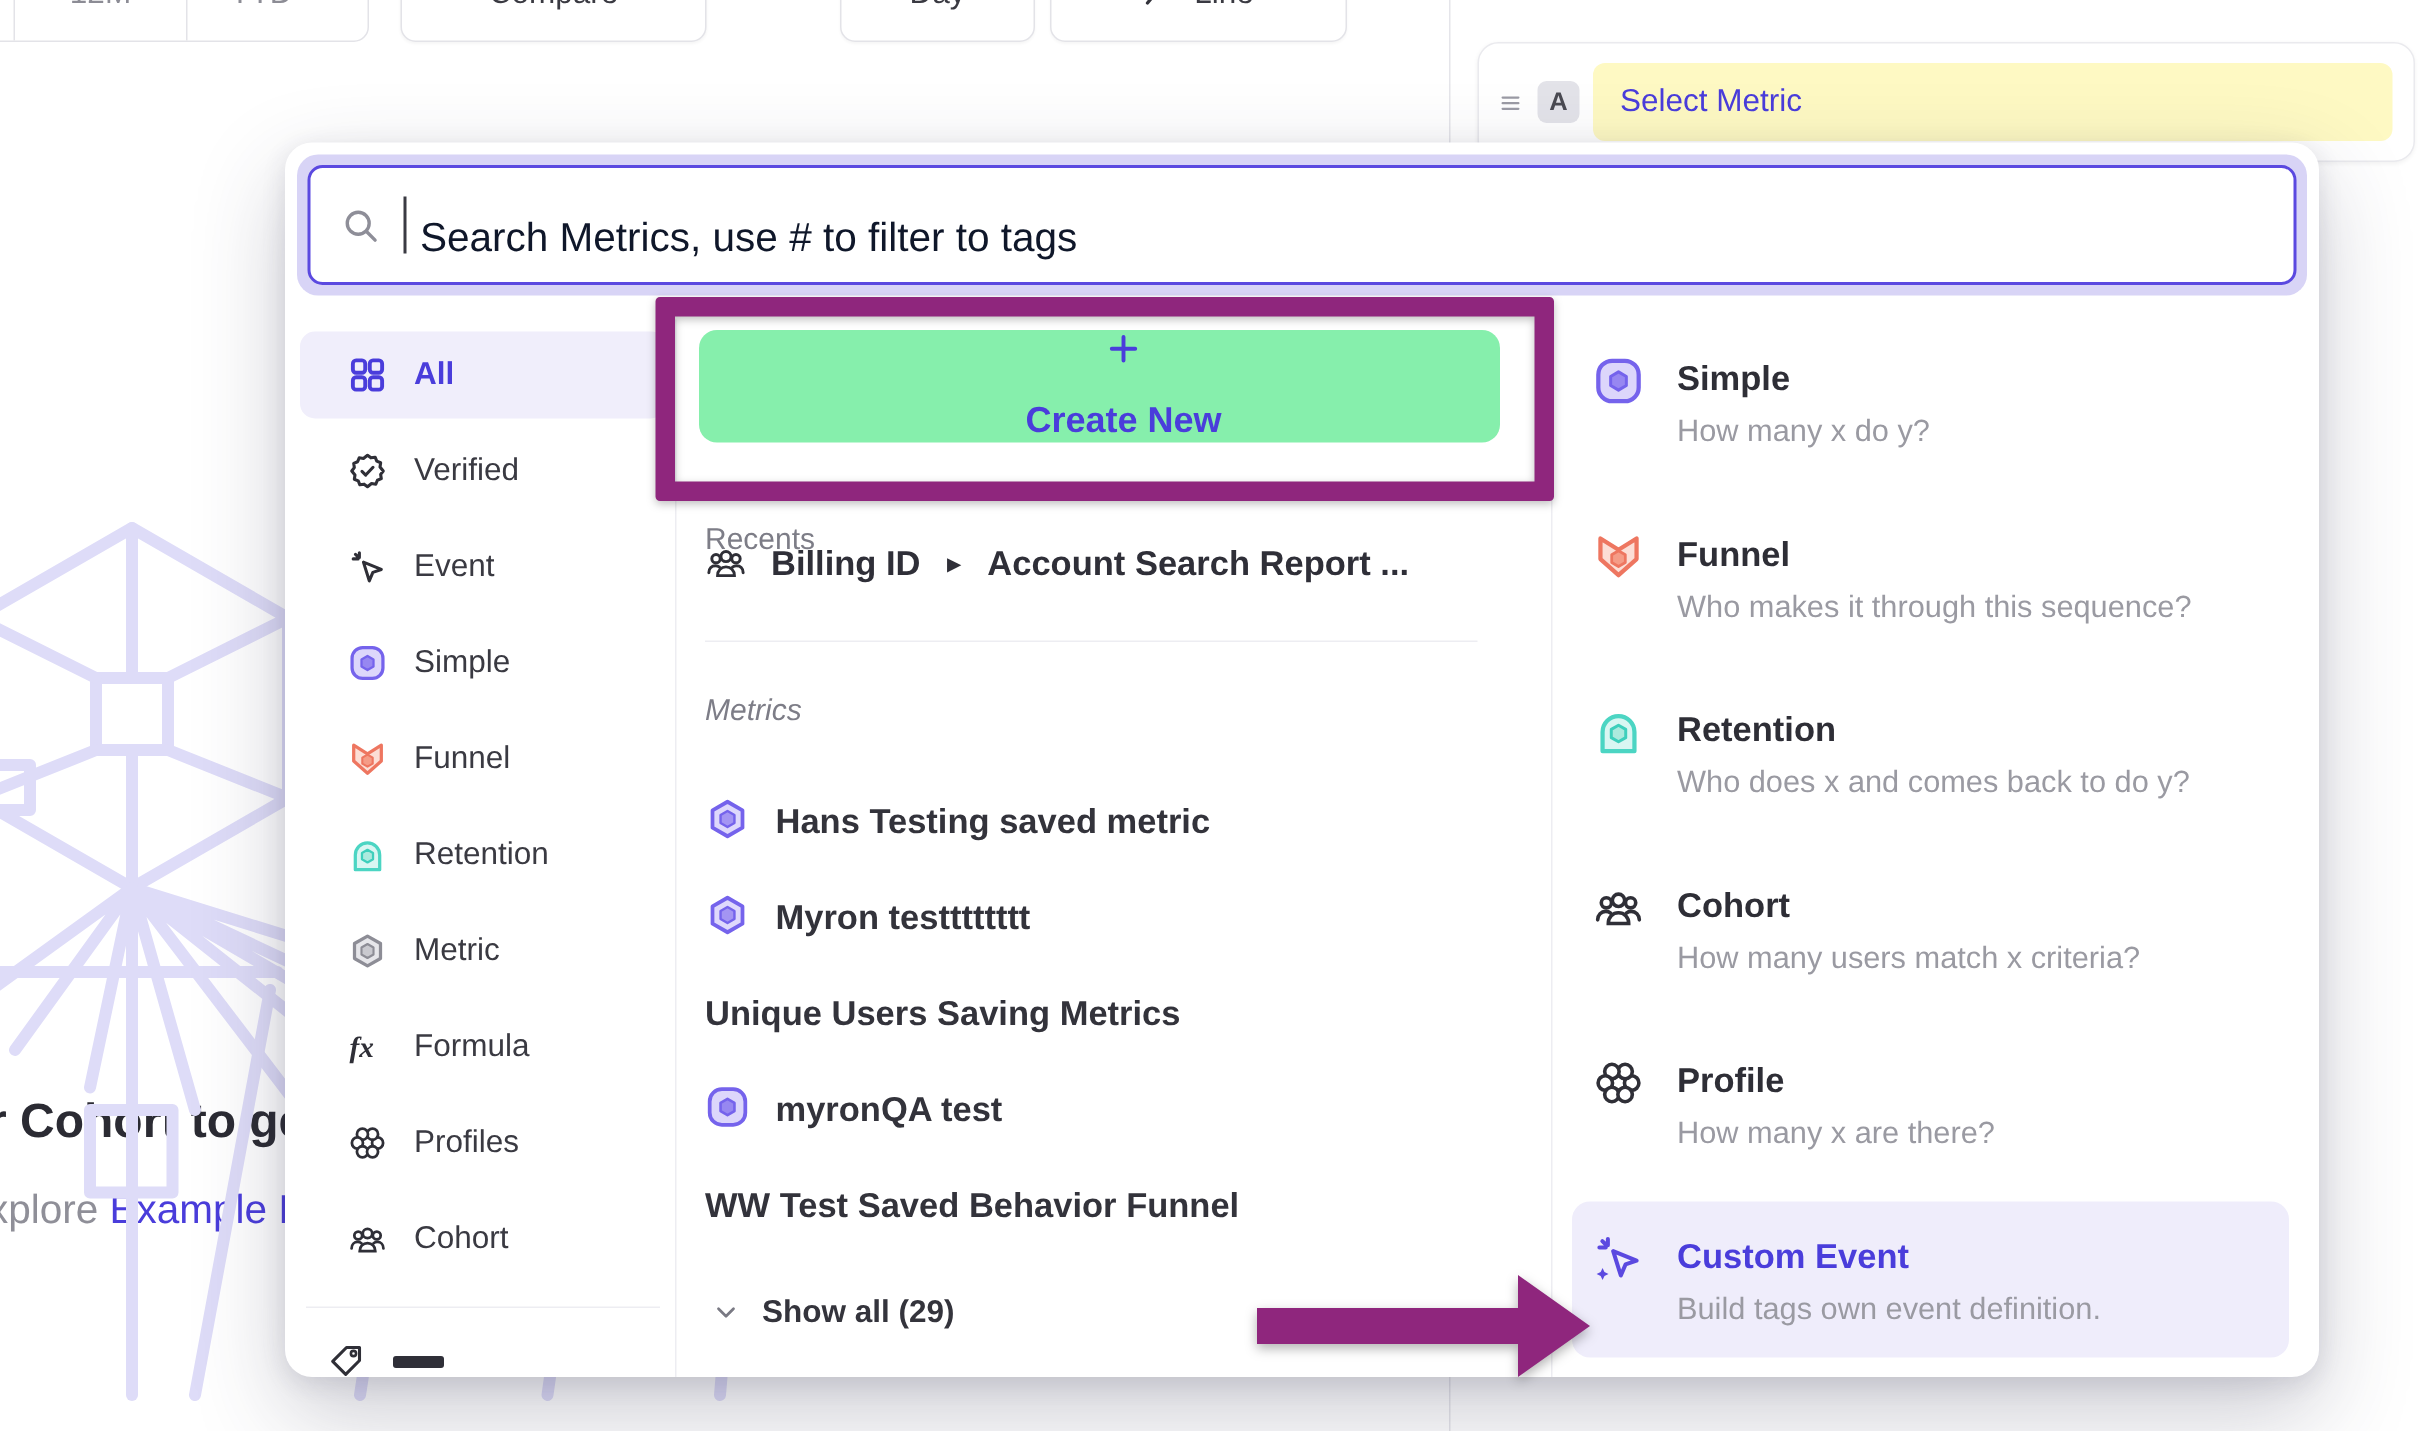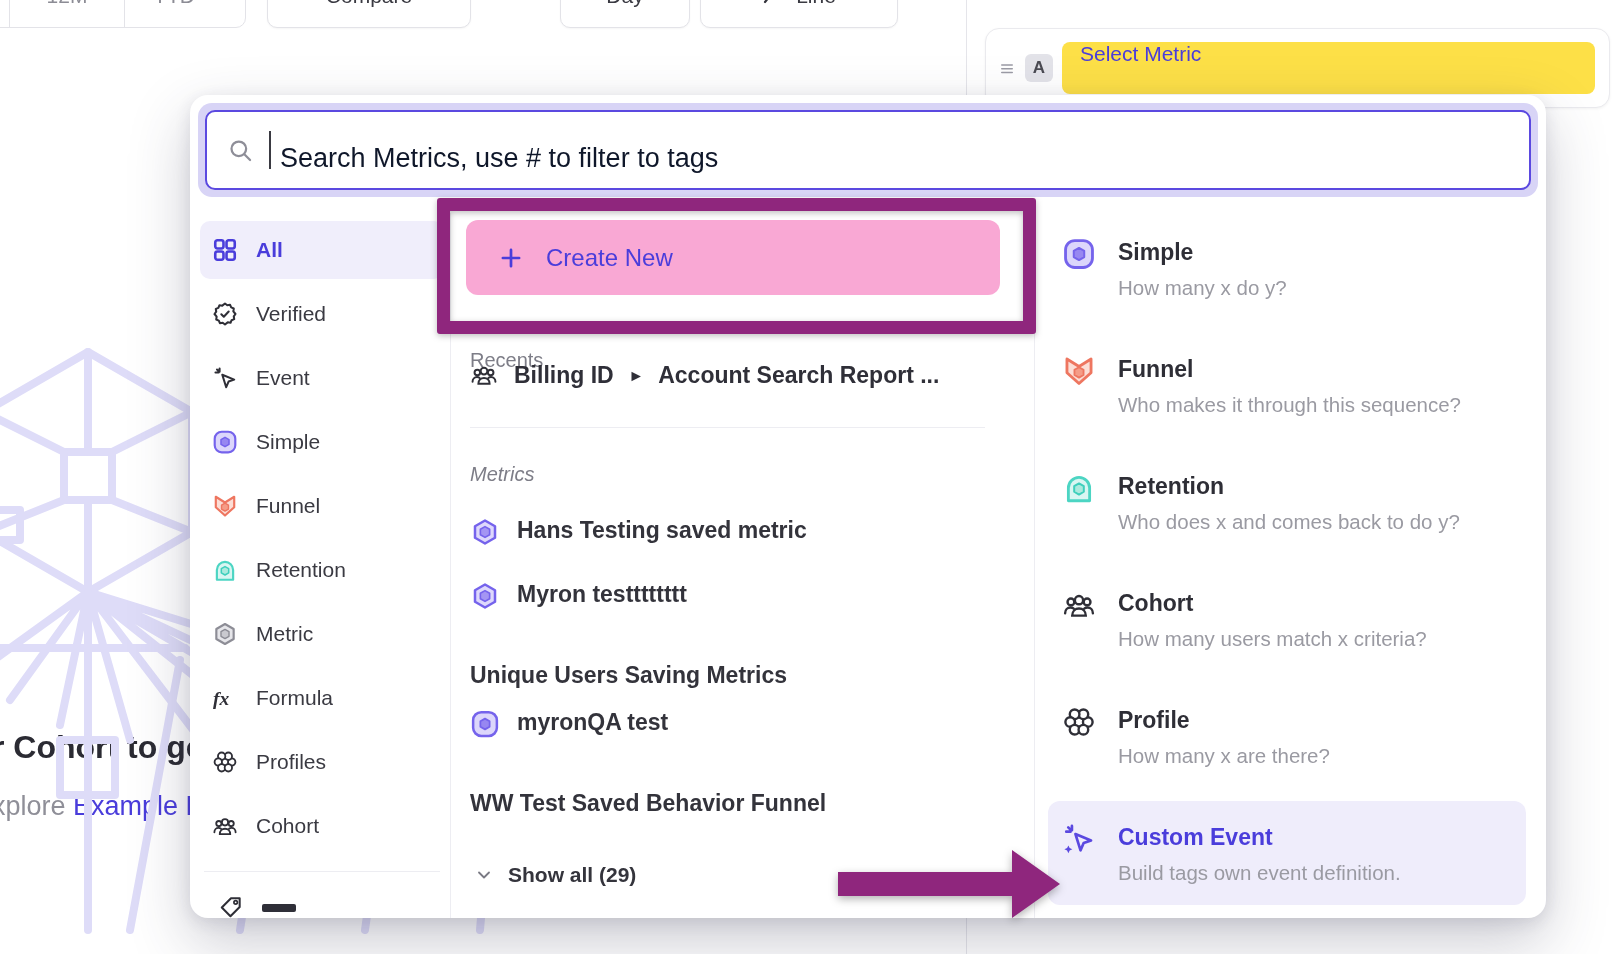--- a/index.html
+++ b/index.html
@@ -18,21 +18,21 @@
   .tseg .cell{display:flex;align-items:center;justify-content:center;font-size:21px;
         color:#8c8c95;font-weight:500;gap:6px;}
   .tseg .cell + .cell{border-left:1.5px solid #e3e3e8;}
 
   
   .qb-card{position:absolute;left:985px;top:28px;width:625px;height:80px;background:#fff;
            border:1px solid #eaeaee;border-radius:14px;box-shadow:0 1px 3px rgba(0,0,0,.05);
            display:flex;align-items:center;padding:0 14px 0 12px;box-sizing:border-box;gap:9px;}
   .qb-badge{width:28px;height:28px;border-radius:6px;background:#e3e3e9;color:#4a4a52;
             font-size:17px;font-weight:700;display:flex;align-items:center;justify-content:center;flex:none;}
-  .qb-pill{flex:1;height:52px;background:#fde047;border-radius:8px;display:flex;
+  .qb-pill{flex:1;height:52px;background:#fef9c3;border-radius:8px;display:flex;align-items:center;
            padding-left:18px;font-size:21px;color:#4a3ddb;font-weight:500;}
 
   
   .bg-heading{position:absolute;left:-8px;top:729px;font-size:32px;font-weight:700;color:#2b2b33;white-space:nowrap;}
   .bg-explore{position:absolute;left:-8px;top:791px;font-size:27px;color:#8f8f98;white-space:nowrap;}
   .bg-explore .lnk{color:#4a3ddb;}
 
   
   .popup{position:absolute;left:190px;top:95px;width:1356px;height:823px;background:#fff;
          border-radius:18px;box-shadow:0 24px 60px rgba(50,50,80,.25),0 4px 16px rgba(50,50,80,.12);
@@ -42,36 +42,36 @@
              border:2px solid #5b49e0;border-radius:10px;display:flex;align-items:center;
              padding:0 20px;gap:15px;box-sizing:border-box;}
   .caret{width:2px;height:38px;background:#3a3a42;margin-right:-6px;}
   .placeholder{font-size:27px;color:#0f172a;margin-top:16px;}
 
   .v-divider{position:absolute;top:118px;width:1px;height:705px;background:#ededf2;}
 
   
   .cats{position:absolute;left:10px;top:126px;width:244px;}
   .cat-row{height:58px;margin-bottom:6px;border-radius:10px;display:flex;align-items:center;
-           padding-left:12px;gap:18px;font-size:21px;color:#3a3a42;font-weight:500;box-sizing:border-box;}
+           padding-left:32px;gap:18px;font-size:21px;color:#3a3a42;font-weight:500;box-sizing:border-box;}
   .cat-row.sel{background:#f0eefb;color:#4a3ddb;font-weight:600;}
   .cats-divider{margin:16px 4px 0 4px;height:1px;background:#ededf2;}
   .cat-partial{margin-top:22px;display:flex;align-items:center;gap:18px;padding-left:18px;}
   .frag-bar{width:34px;height:8px;background:#2f2f38;border-radius:2px;margin-top:2px;}
 
   
   .create-btn{position:absolute;left:276px;top:125px;width:534px;height:75px;border-radius:12px;
-              background:#f9a8d4;display:flex;align-items:center;padding-left:32px;gap:22px;
-              font-size:24px;font-weight:400;color:#4a3ddb;box-sizing:border-box;}
+              background:#86efac;display:flex;align-items:center;padding-left:32px;gap:22px;
+              font-size:24px;font-weight:700;color:#4a3ddb;box-sizing:border-box;flex-direction:column;}
   .sec-label{position:absolute;left:280px;font-size:20px;color:#7d7d87;font-weight:500;}
   .recent-row{position:absolute;left:280px;top:258px;height:44px;display:flex;align-items:center;gap:16px;
               font-size:23px;font-weight:600;color:#2f2f38;}
   .bc-arrow{font-size:17px;color:#2f2f38;margin:0 2px;}
   .h-divider{position:absolute;left:280px;top:332px;width:515px;height:1px;background:#ededf2;}
-  .metric-row{position:absolute;left:280px;height:44px;display:flex;align-items:flex-start;gap:17px;
+  .metric-row{position:absolute;left:280px;height:44px;display:flex;align-items:flex-end;gap:17px;
               font-size:23px;font-weight:600;color:#33333b;}
   .showall{position:absolute;left:284px;top:768px;display:flex;align-items:center;gap:14px;
            font-size:21px;font-weight:600;color:#34343c;}
 
   
   .type-row{position:absolute;left:858px;width:478px;}
   .type-row .ticon{position:absolute;left:14px;top:0;}
   .type-title{position:absolute;left:70px;top:0;font-size:23px;font-weight:600;color:#2e2e36;line-height:30px;white-space:nowrap;}
   .type-desc{position:absolute;left:70px;top:38px;font-size:20.5px;color:#9a9aa2;line-height:26px;white-space:nowrap;}
   .type-row.hl-text .type-title{color:#4a3ddb;}

